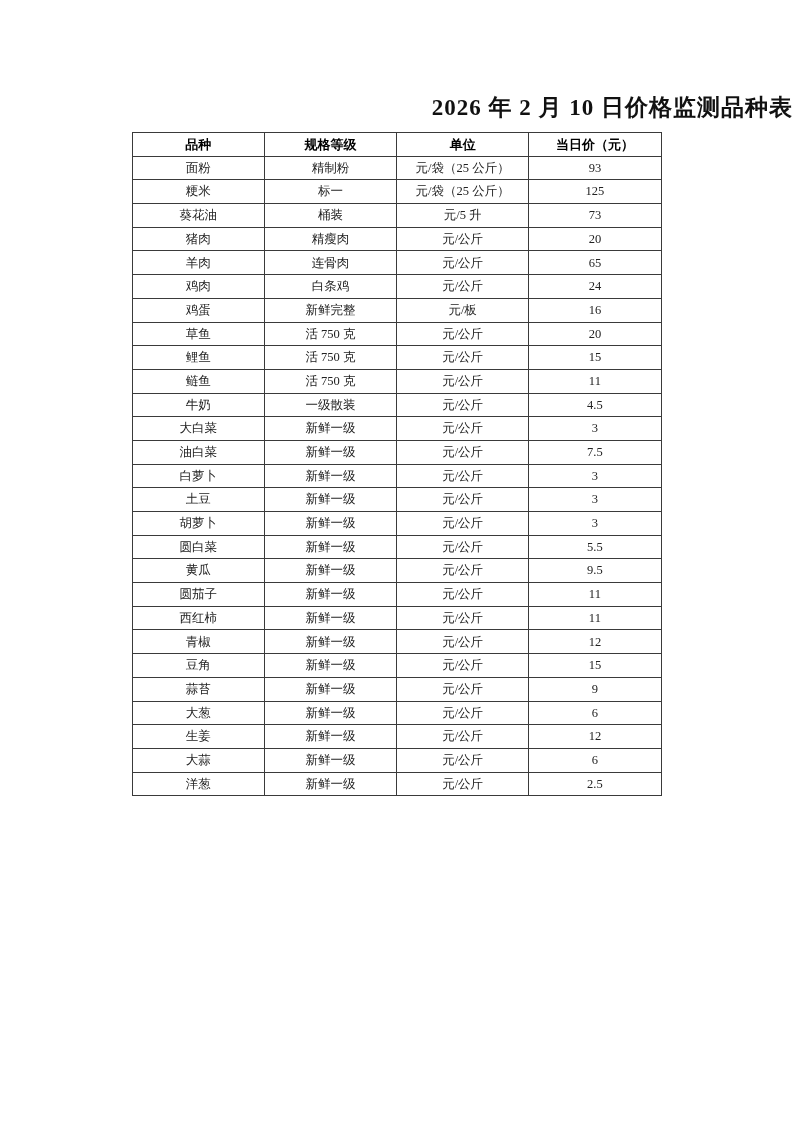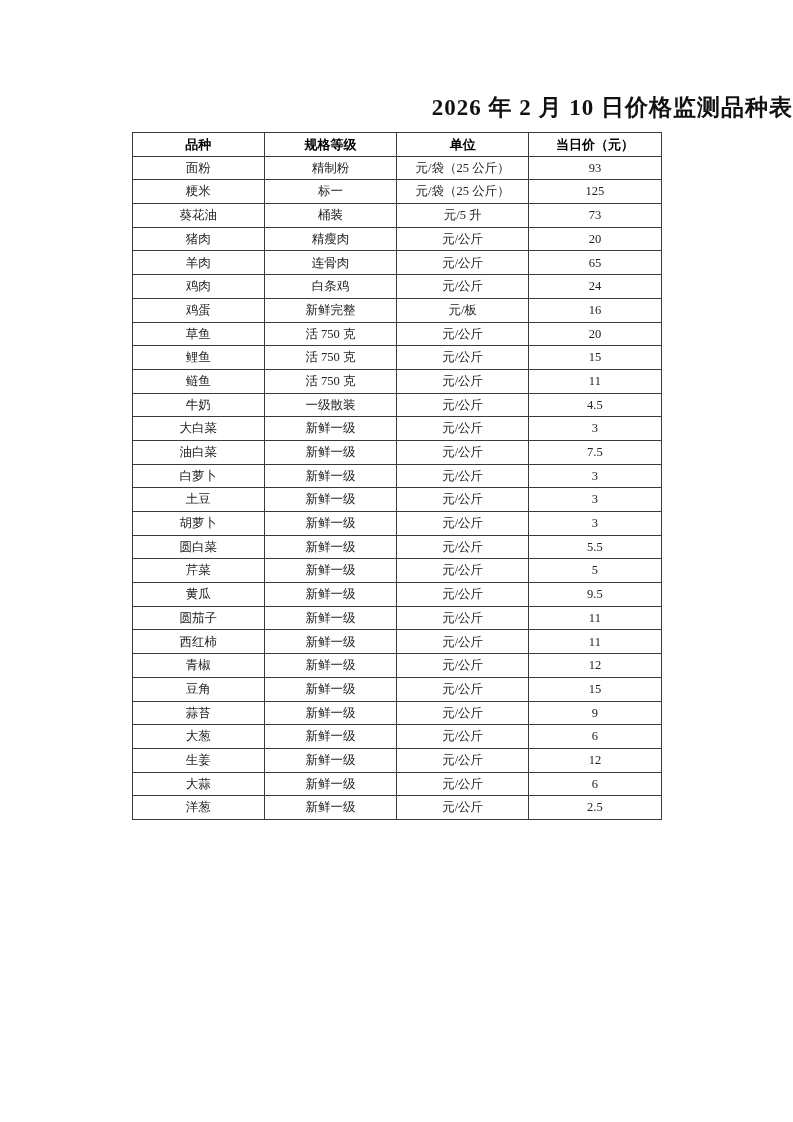--- a/index.html
+++ b/index.html
@@ -172,26 +172,20 @@
           <td>元/公斤</td>
           <td>3</td>
         </tr>
         <tr>
           <td>圆白菜</td>
           <td>新鲜一级</td>
           <td>元/公斤</td>
           <td>5.5</td>
         </tr>
         <tr>
-          <td>芹菜</td>
-          <td>新鲜一级</td>
-          <td>元/公斤</td>
-          <td>5</td>
-        </tr>
-        <tr>
           <td>黄瓜</td>
           <td>新鲜一级</td>
           <td>元/公斤</td>
           <td>9.5</td>
         </tr>
         <tr>
           <td>圆茄子</td>
           <td>新鲜一级</td>
           <td>元/公斤</td>
           <td>11</td>

